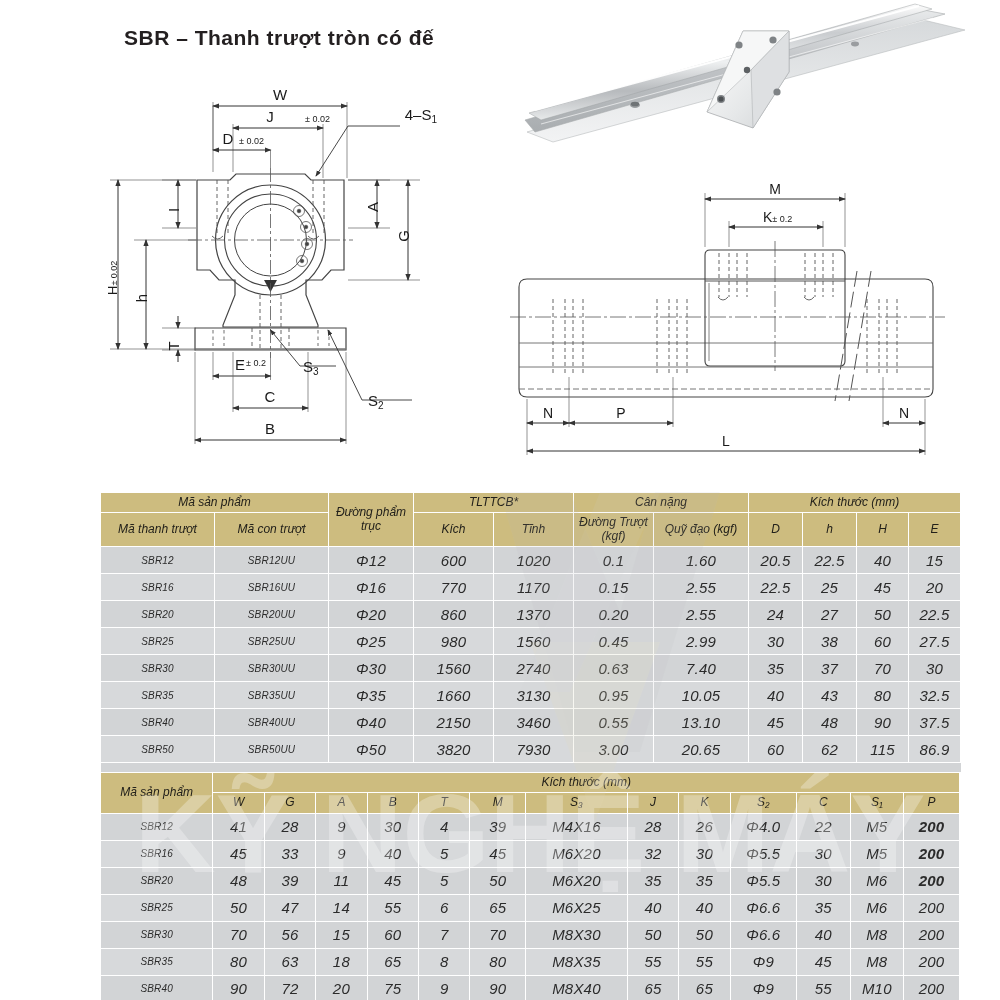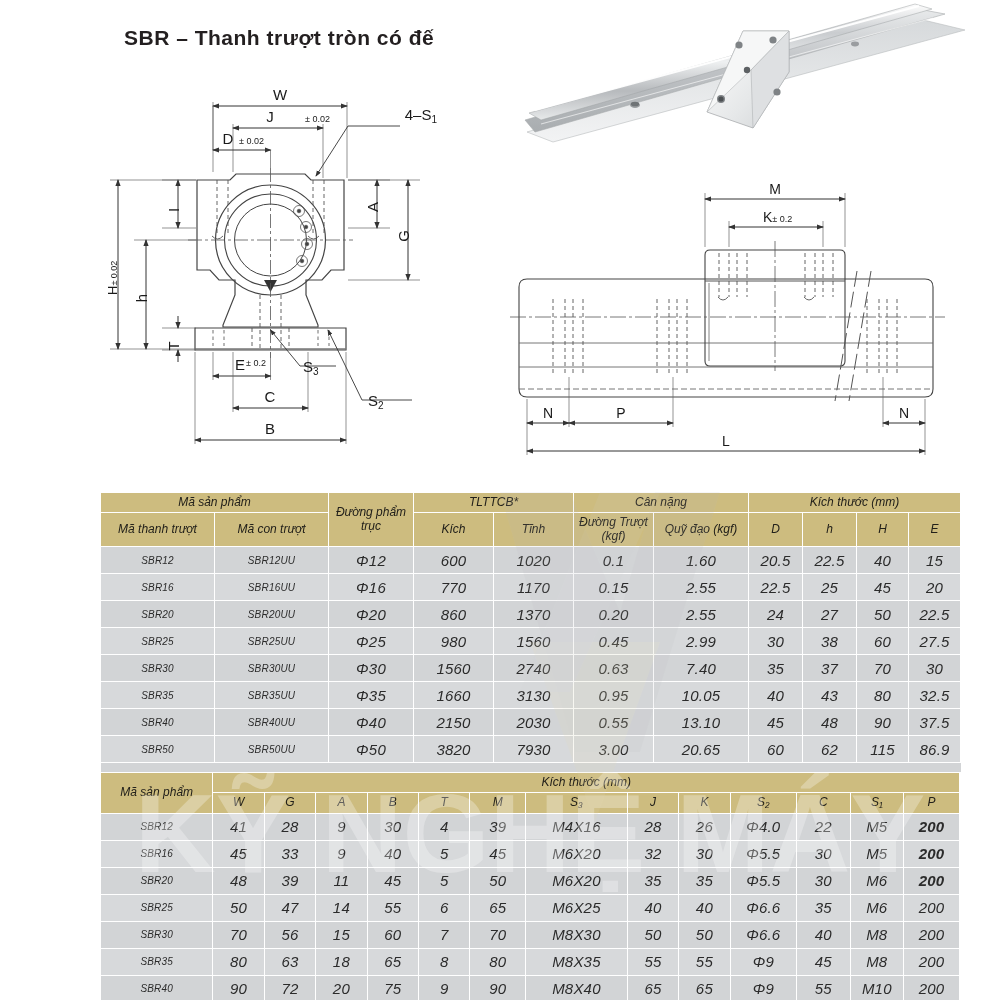--- a/index.html
+++ b/index.html
@@ -550,21 +550,21 @@
         <td>40</td>
         <td>43</td>
         <td>80</td>
         <td>32.5</td>
       </tr>
       <tr>
         <td class="model">SBR40</td>
         <td class="model">SBR40UU</td>
         <td>Φ40</td>
         <td>2150</td>
-        <td>2030</td>
+        <td>3460</td>
         <td>0.55</td>
         <td>13.10</td>
         <td>45</td>
         <td>48</td>
         <td>90</td>
         <td>37.5</td>
       </tr>
       <tr>
         <td class="model">SBR50</td>
         <td class="model">SBR50UU</td>

